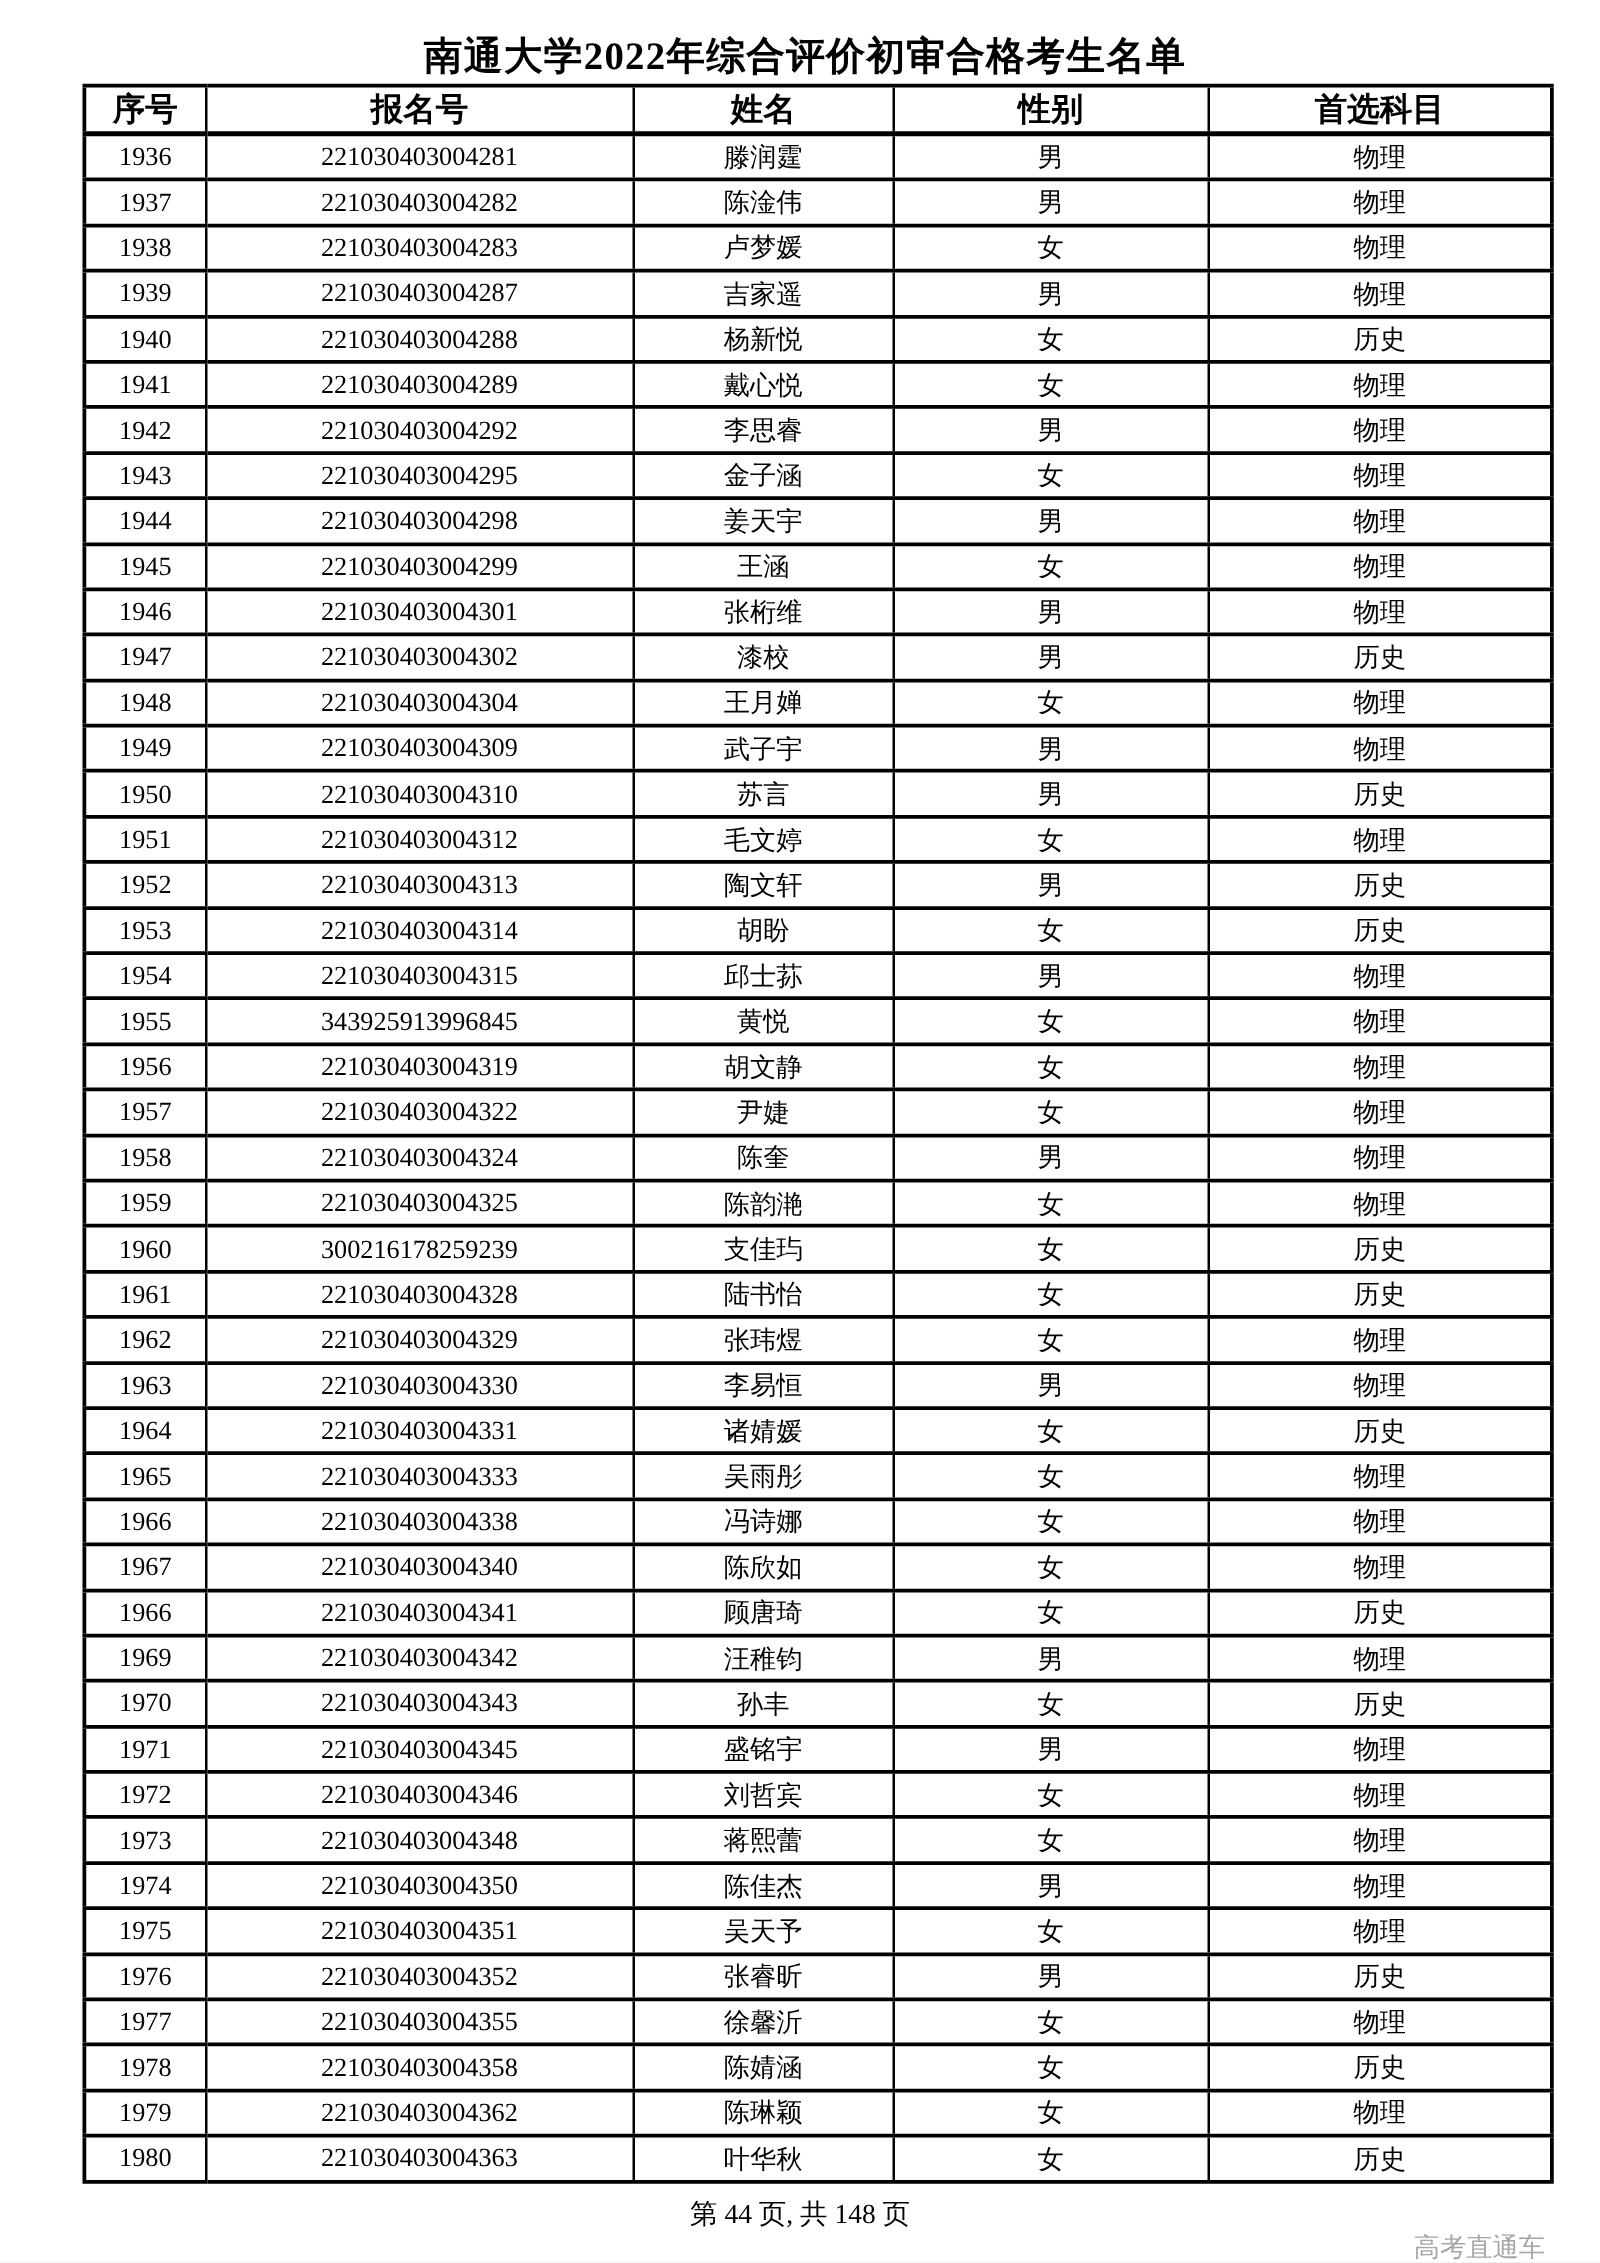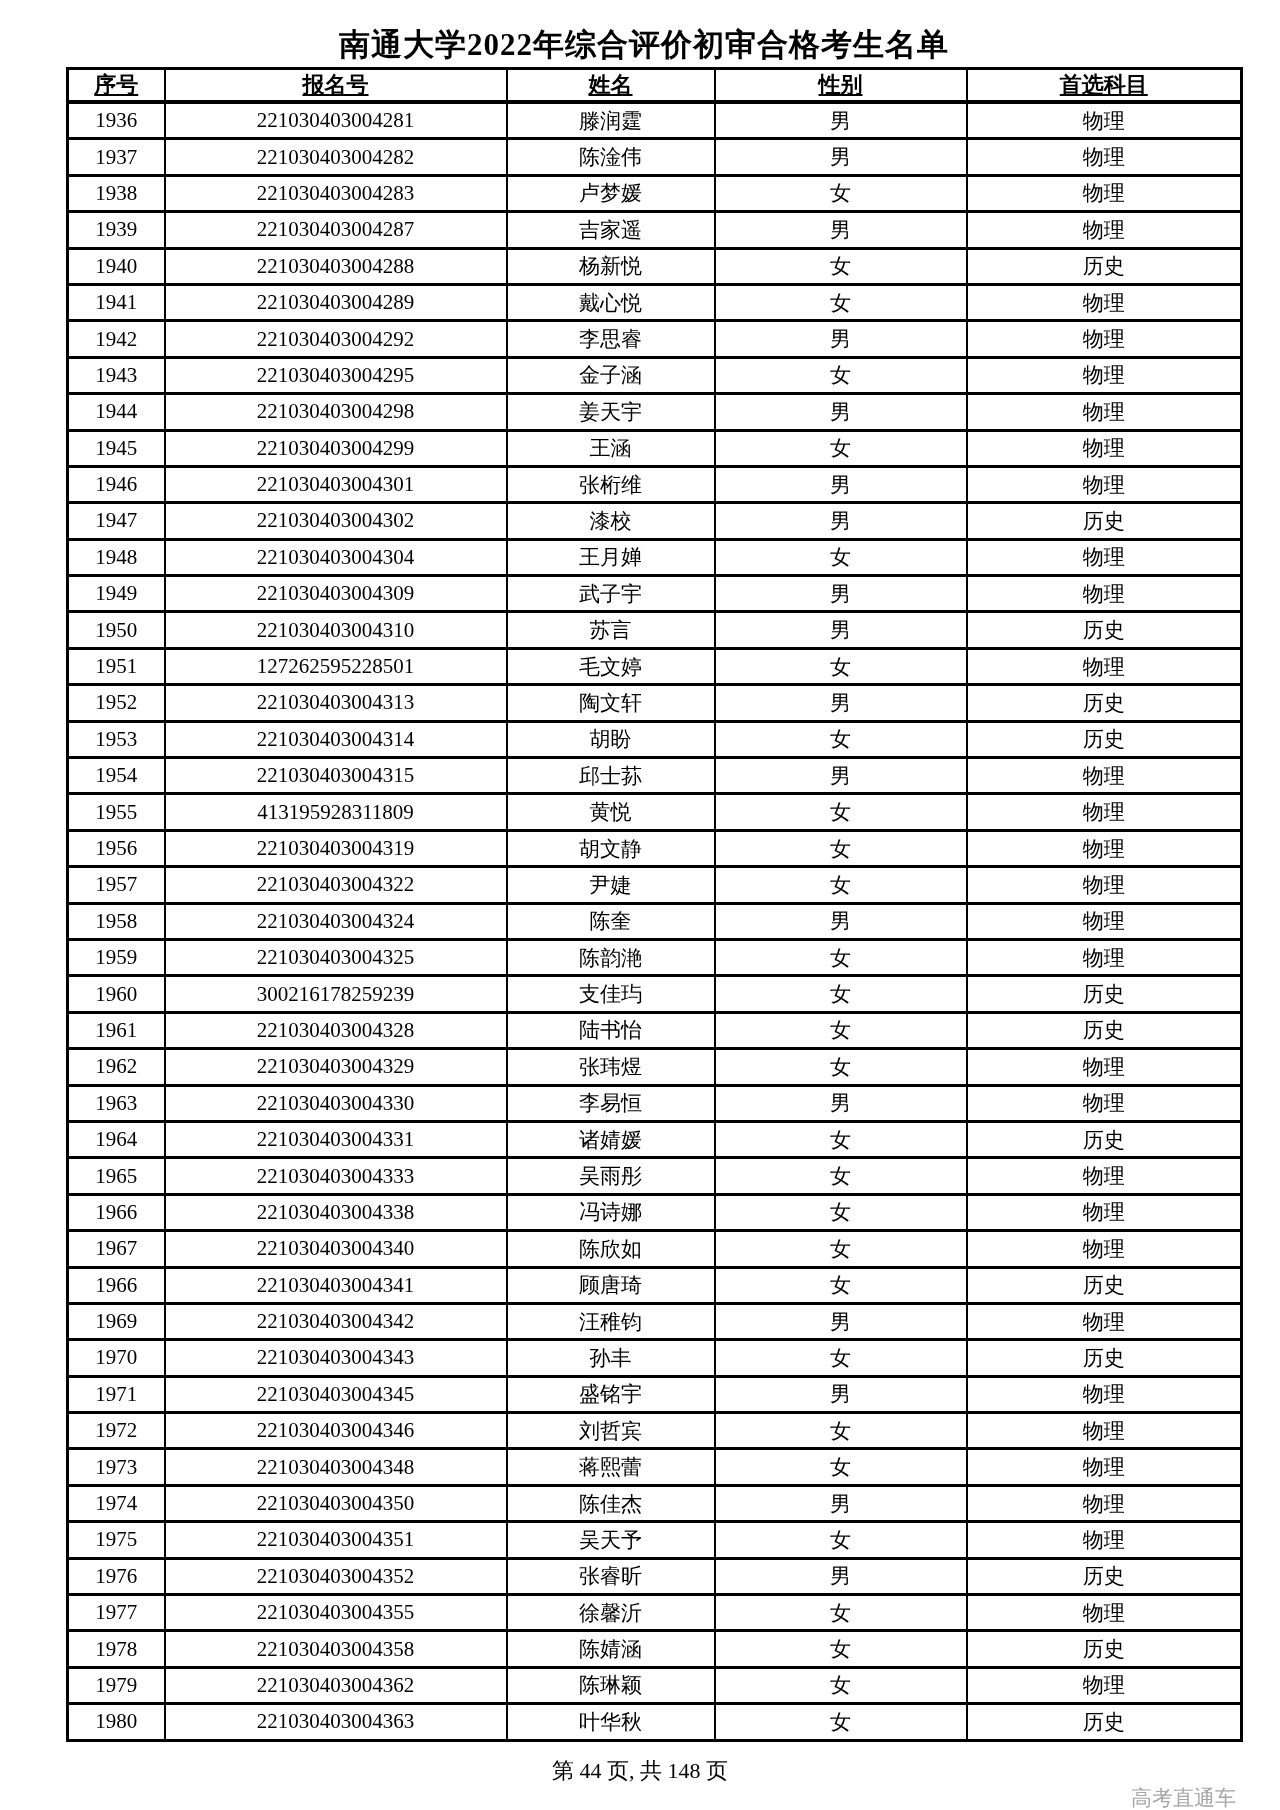--- a/index.html
+++ b/index.html
@@ -25,27 +25,26 @@
     position:absolute;
     top:67px; left:66px;
     width:1174px;
     border-collapse:collapse;
     table-layout:fixed;
     border:3px solid #000;
   }
   table.roster th {
     border:solid #000;
     border-width:3px 2px 4px 2px;
-    font-size:22px;
+    font-size:26px;
     font-weight:bold;
     height:30px;
     padding:0;
     text-align:center;
     vertical-align:middle;
-    text-decoration:underline;
   }
   table.roster td {
     border:solid #000;
     border-width:3px 2px;
     font-size:21px;
     height:33.4px;
     padding:0;
     text-align:center;
     vertical-align:middle;
     white-space:nowrap;
@@ -190,21 +189,21 @@
         </tr>
         <tr>
           <td>1950</td>
           <td>221030403004310</td>
           <td>苏言</td>
           <td>男</td>
           <td>历史</td>
         </tr>
         <tr>
           <td>1951</td>
-          <td>127262595228501</td>
+          <td>221030403004312</td>
           <td>毛文婷</td>
           <td>女</td>
           <td>物理</td>
         </tr>
         <tr>
           <td>1952</td>
           <td>221030403004313</td>
           <td>陶文轩</td>
           <td>男</td>
           <td>历史</td>
@@ -218,21 +217,21 @@
         </tr>
         <tr>
           <td>1954</td>
           <td>221030403004315</td>
           <td>邱士荪</td>
           <td>男</td>
           <td>物理</td>
         </tr>
         <tr>
           <td>1955</td>
-          <td>413195928311809</td>
+          <td>343925913996845</td>
           <td>黄悦</td>
           <td>女</td>
           <td>物理</td>
         </tr>
         <tr>
           <td>1956</td>
           <td>221030403004319</td>
           <td>胡文静</td>
           <td>女</td>
           <td>物理</td>

